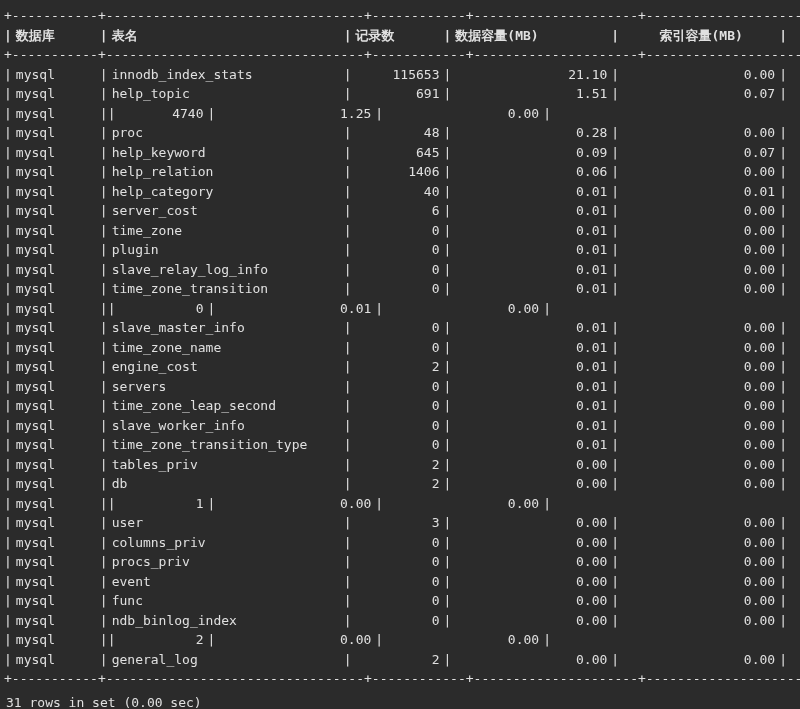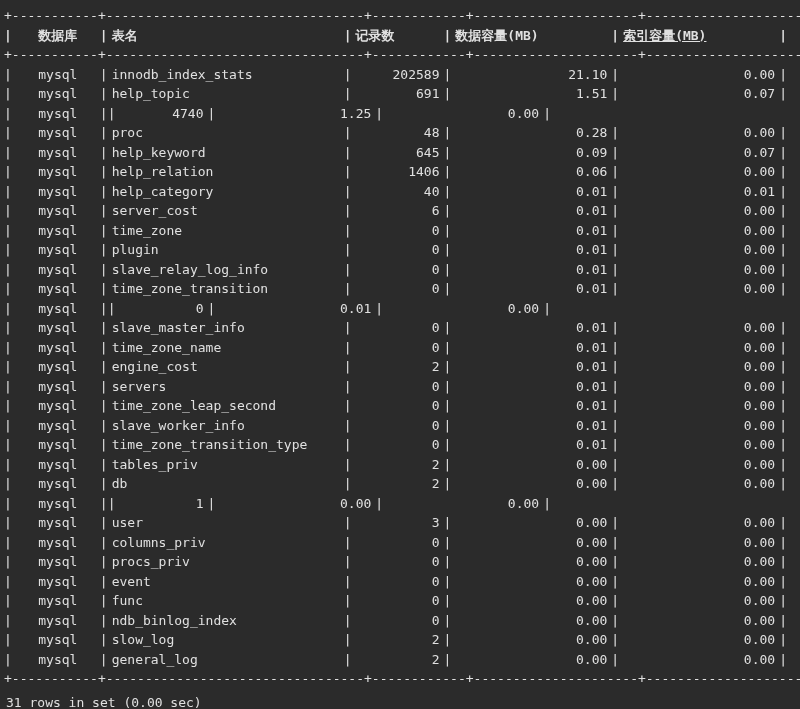--- a/index.html
+++ b/index.html
@@ -14,27 +14,27 @@
     }
     .row {
       display: flex;
       white-space: pre;
     }
     .sep {
       white-space: pre;
       letter-spacing: 0;
     }
     .pipe { display: inline-block; }
-    .c1 { width: 88px; padding-left: 4px; text-align: center; }
+    .c1 { width: 88px; padding-left: 4px; }
     .c2 { width: 236px; padding-left: 4px; }
     .c3 { width: 92px; text-align: left; padding-left: 4px; }
     .c3v { width: 92px; text-align: right; padding-right: 4px; }
     .c4 { width: 160px; text-align: left; padding-left: 4px; }
     .c4v { width: 160px; text-align: right; padding-right: 4px; }
-    .c5 { width: 160px; text-align: left; padding-left: 4px; text-decoration: underline; }
+    .c5 { width: 160px; text-align: center; padding-left: 4px; }
     .c5v { width: 160px; text-align: right; padding-right: 4px; }
     .status { padding: 4px 2px 0 2px; }
     .hdr { font-weight: bold; }
   </style>
 </head>
 <body>
 
 <div>
 
   <div class="sep">+-----------+---------------------------------+------------+---------------------+---------------------+</div>
@@ -49,21 +49,21 @@
     <span class="pipe">|</span>
     <span class="c4">数据容量(MB)</span>
     <span class="pipe">|</span>
     <span class="c5">索引容量(MB)</span>
     <span class="pipe">|</span>
   </div>
 
   <div class="sep">+-----------+---------------------------------+------------+---------------------+---------------------+</div>
 
   <div id="rows-container">
-      <div class="row"><span class="pipe">|</span><span class="c1">mysql</span><span class="pipe">|</span><span class="c2">innodb_index_stats</span><span class="pipe">|</span><span class="c3v">202589</span><span class="pipe">|</span><span class="c4v">21.10</span><span class="pipe">|</span><span class="c5v">0.00</span><span class="pipe">|</span></div>
+      <div class="row"><span class="pipe">|</span><span class="c1">mysql</span><span class="pipe">|</span><span class="c2">innodb_index_stats</span><span class="pipe">|</span><span class="c3v">115653</span><span class="pipe">|</span><span class="c4v">21.10</span><span class="pipe">|</span><span class="c5v">0.00</span><span class="pipe">|</span></div>
       <div class="row"><span class="pipe">|</span><span class="c1">mysql</span><span class="pipe">|</span><span class="c2">help_topic</span><span class="pipe">|</span><span class="c3v">691</span><span class="pipe">|</span><span class="c4v">1.51</span><span class="pipe">|</span><span class="c5v">0.07</span><span class="pipe">|</span></div>
       <div class="row"><span class="pipe">|</span><span class="c1">mysql</span><span class="pipe">|</span><span class="pipe">|</span><span class="c3v">4740</span><span class="pipe">|</span><span class="c4v">1.25</span><span class="pipe">|</span><span class="c5v">0.00</span><span class="pipe">|</span></div>
       <div class="row"><span class="pipe">|</span><span class="c1">mysql</span><span class="pipe">|</span><span class="c2">proc</span><span class="pipe">|</span><span class="c3v">48</span><span class="pipe">|</span><span class="c4v">0.28</span><span class="pipe">|</span><span class="c5v">0.00</span><span class="pipe">|</span></div>
       <div class="row"><span class="pipe">|</span><span class="c1">mysql</span><span class="pipe">|</span><span class="c2">help_keyword</span><span class="pipe">|</span><span class="c3v">645</span><span class="pipe">|</span><span class="c4v">0.09</span><span class="pipe">|</span><span class="c5v">0.07</span><span class="pipe">|</span></div>
       <div class="row"><span class="pipe">|</span><span class="c1">mysql</span><span class="pipe">|</span><span class="c2">help_relation</span><span class="pipe">|</span><span class="c3v">1406</span><span class="pipe">|</span><span class="c4v">0.06</span><span class="pipe">|</span><span class="c5v">0.00</span><span class="pipe">|</span></div>
       <div class="row"><span class="pipe">|</span><span class="c1">mysql</span><span class="pipe">|</span><span class="c2">help_category</span><span class="pipe">|</span><span class="c3v">40</span><span class="pipe">|</span><span class="c4v">0.01</span><span class="pipe">|</span><span class="c5v">0.01</span><span class="pipe">|</span></div>
       <div class="row"><span class="pipe">|</span><span class="c1">mysql</span><span class="pipe">|</span><span class="c2">server_cost</span><span class="pipe">|</span><span class="c3v">6</span><span class="pipe">|</span><span class="c4v">0.01</span><span class="pipe">|</span><span class="c5v">0.00</span><span class="pipe">|</span></div>
       <div class="row"><span class="pipe">|</span><span class="c1">mysql</span><span class="pipe">|</span><span class="c2">time_zone</span><span class="pipe">|</span><span class="c3v">0</span><span class="pipe">|</span><span class="c4v">0.01</span><span class="pipe">|</span><span class="c5v">0.00</span><span class="pipe">|</span></div>
       <div class="row"><span class="pipe">|</span><span class="c1">mysql</span><span class="pipe">|</span><span class="c2">plugin</span><span class="pipe">|</span><span class="c3v">0</span><span class="pipe">|</span><span class="c4v">0.01</span><span class="pipe">|</span><span class="c5v">0.00</span><span class="pipe">|</span></div>
       <div class="row"><span class="pipe">|</span><span class="c1">mysql</span><span class="pipe">|</span><span class="c2">slave_relay_log_info</span><span class="pipe">|</span><span class="c3v">0</span><span class="pipe">|</span><span class="c4v">0.01</span><span class="pipe">|</span><span class="c5v">0.00</span><span class="pipe">|</span></div>
@@ -78,21 +78,21 @@
       <div class="row"><span class="pipe">|</span><span class="c1">mysql</span><span class="pipe">|</span><span class="c2">time_zone_transition_type</span><span class="pipe">|</span><span class="c3v">0</span><span class="pipe">|</span><span class="c4v">0.01</span><span class="pipe">|</span><span class="c5v">0.00</span><span class="pipe">|</span></div>
       <div class="row"><span class="pipe">|</span><span class="c1">mysql</span><span class="pipe">|</span><span class="c2">tables_priv</span><span class="pipe">|</span><span class="c3v">2</span><span class="pipe">|</span><span class="c4v">0.00</span><span class="pipe">|</span><span class="c5v">0.00</span><span class="pipe">|</span></div>
       <div class="row"><span class="pipe">|</span><span class="c1">mysql</span><span class="pipe">|</span><span class="c2">db</span><span class="pipe">|</span><span class="c3v">2</span><span class="pipe">|</span><span class="c4v">0.00</span><span class="pipe">|</span><span class="c5v">0.00</span><span class="pipe">|</span></div>
       <div class="row"><span class="pipe">|</span><span class="c1">mysql</span><span class="pipe">|</span><span class="pipe">|</span><span class="c3v">1</span><span class="pipe">|</span><span class="c4v">0.00</span><span class="pipe">|</span><span class="c5v">0.00</span><span class="pipe">|</span></div>
       <div class="row"><span class="pipe">|</span><span class="c1">mysql</span><span class="pipe">|</span><span class="c2">user</span><span class="pipe">|</span><span class="c3v">3</span><span class="pipe">|</span><span class="c4v">0.00</span><span class="pipe">|</span><span class="c5v">0.00</span><span class="pipe">|</span></div>
       <div class="row"><span class="pipe">|</span><span class="c1">mysql</span><span class="pipe">|</span><span class="c2">columns_priv</span><span class="pipe">|</span><span class="c3v">0</span><span class="pipe">|</span><span class="c4v">0.00</span><span class="pipe">|</span><span class="c5v">0.00</span><span class="pipe">|</span></div>
       <div class="row"><span class="pipe">|</span><span class="c1">mysql</span><span class="pipe">|</span><span class="c2">procs_priv</span><span class="pipe">|</span><span class="c3v">0</span><span class="pipe">|</span><span class="c4v">0.00</span><span class="pipe">|</span><span class="c5v">0.00</span><span class="pipe">|</span></div>
       <div class="row"><span class="pipe">|</span><span class="c1">mysql</span><span class="pipe">|</span><span class="c2">event</span><span class="pipe">|</span><span class="c3v">0</span><span class="pipe">|</span><span class="c4v">0.00</span><span class="pipe">|</span><span class="c5v">0.00</span><span class="pipe">|</span></div>
       <div class="row"><span class="pipe">|</span><span class="c1">mysql</span><span class="pipe">|</span><span class="c2">func</span><span class="pipe">|</span><span class="c3v">0</span><span class="pipe">|</span><span class="c4v">0.00</span><span class="pipe">|</span><span class="c5v">0.00</span><span class="pipe">|</span></div>
       <div class="row"><span class="pipe">|</span><span class="c1">mysql</span><span class="pipe">|</span><span class="c2">ndb_binlog_index</span><span class="pipe">|</span><span class="c3v">0</span><span class="pipe">|</span><span class="c4v">0.00</span><span class="pipe">|</span><span class="c5v">0.00</span><span class="pipe">|</span></div>
-      <div class="row"><span class="pipe">|</span><span class="c1">mysql</span><span class="pipe">|</span><span class="c2">slow_log</span><span class="pipe">|</span><span class="c3v">2</span><span class="pipe">|</span><span class="c4v">0.00</span><span class="pipe">|</span><span class="c5v">0.00</span><span class="pipe">|</span></div>
+      <div class="row"><span class="pipe">|</span><span class="c1">mysql</span><span class="pipe">|</span><span class="pipe">|</span><span class="c3v">2</span><span class="pipe">|</span><span class="c4v">0.00</span><span class="pipe">|</span><span class="c5v">0.00</span><span class="pipe">|</span></div>
       <div class="row"><span class="pipe">|</span><span class="c1">mysql</span><span class="pipe">|</span><span class="c2">general_log</span><span class="pipe">|</span><span class="c3v">2</span><span class="pipe">|</span><span class="c4v">0.00</span><span class="pipe">|</span><span class="c5v">0.00</span><span class="pipe">|</span></div>
     </div>
 
   <div class="sep">+-----------+---------------------------------+------------+---------------------+---------------------+</div>
 
   <div class="status">31 rows in set (0.00 sec)</div>
 
 </div>
 
 </body></html>

